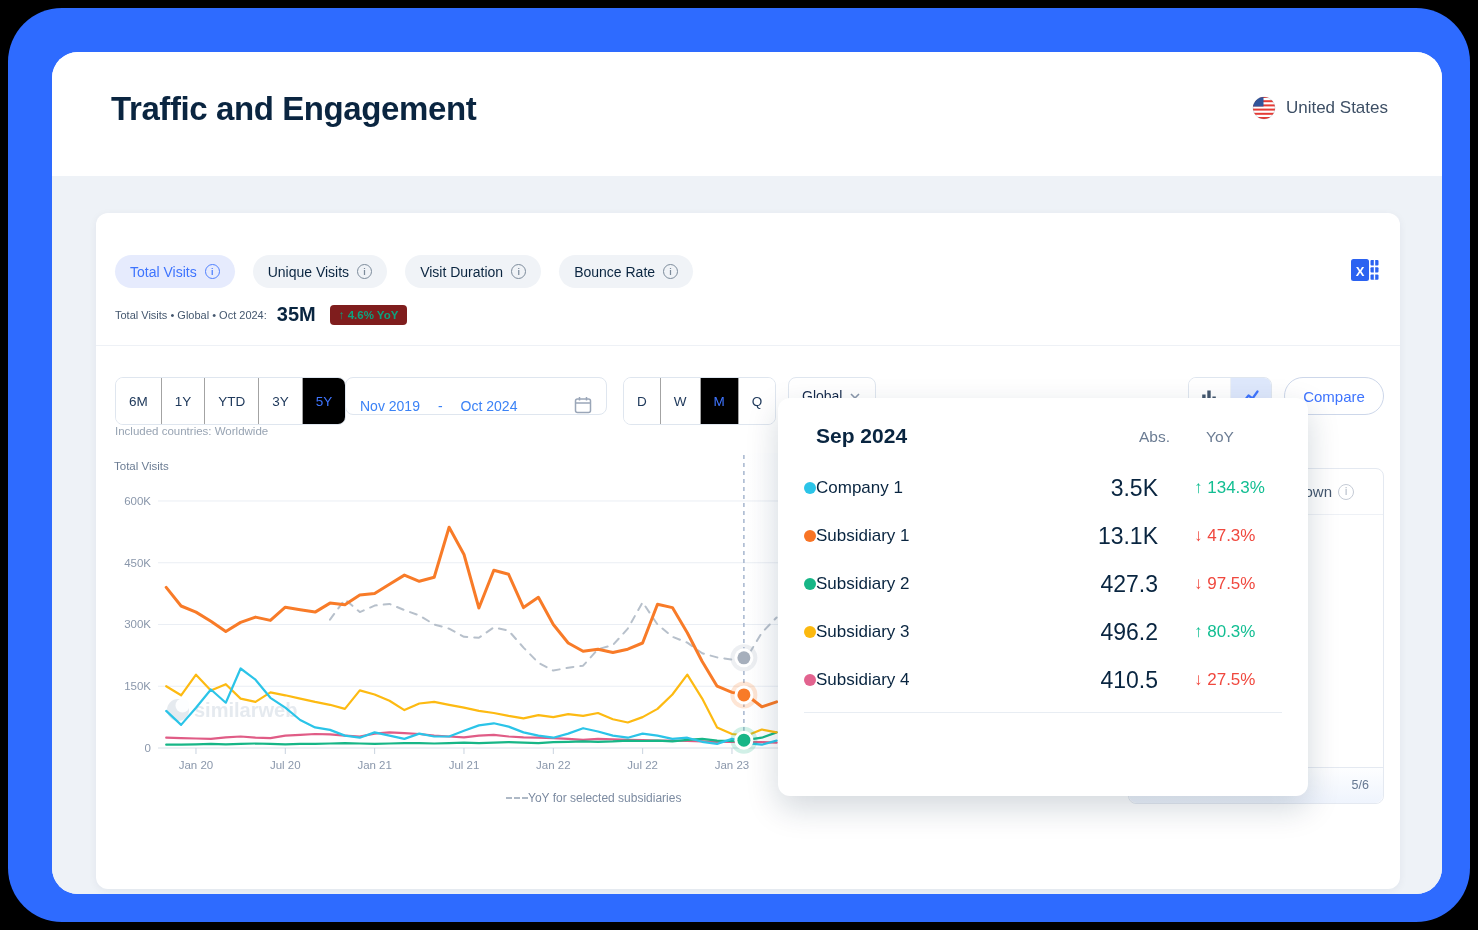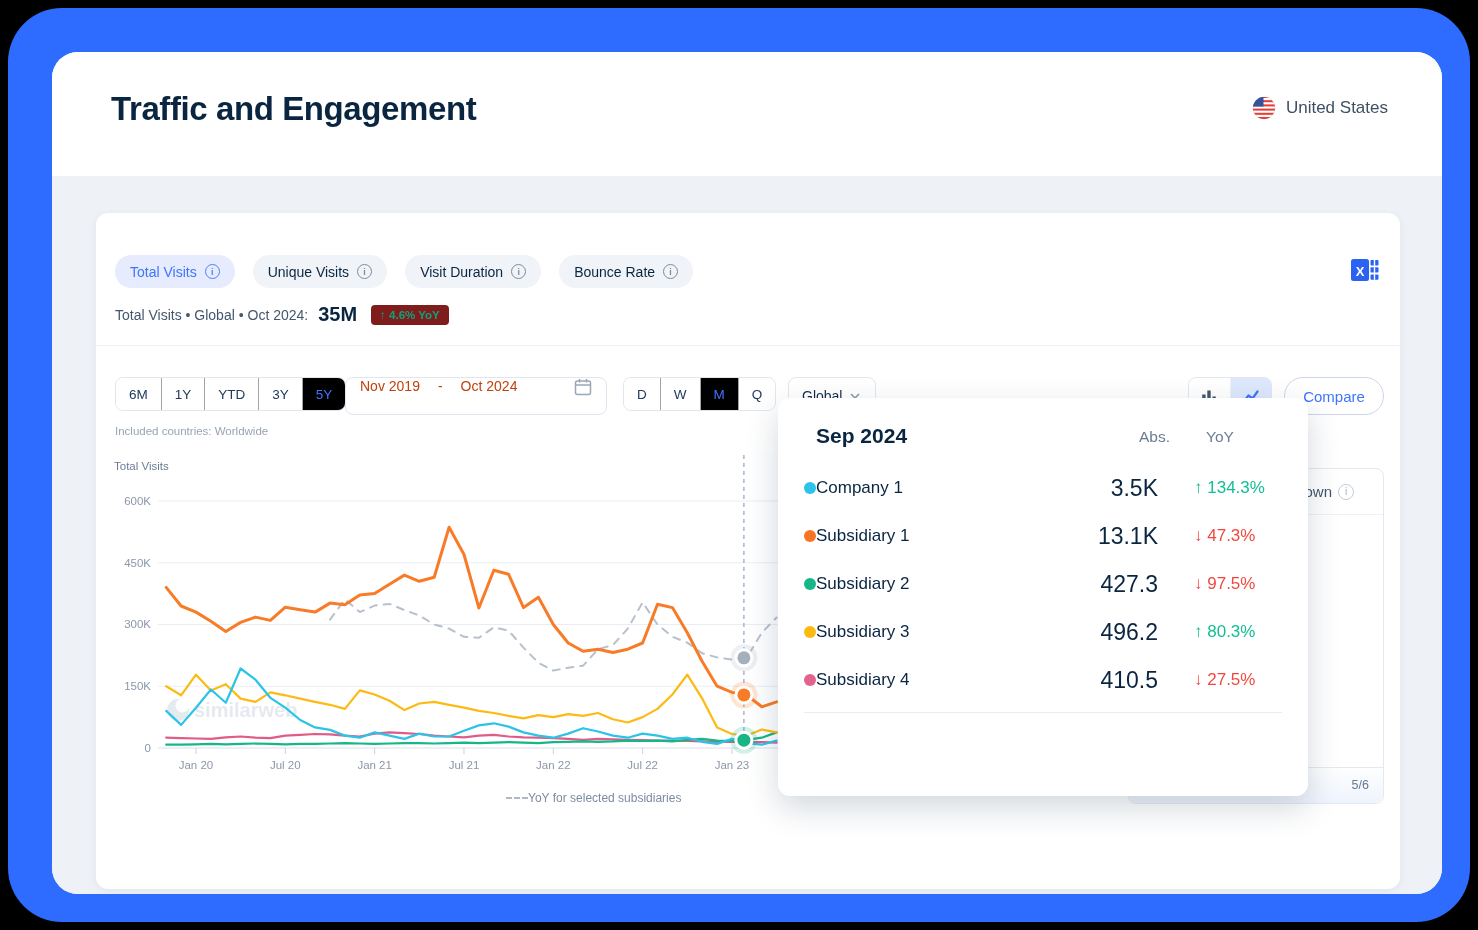--- a/index.html
+++ b/index.html
@@ -31,39 +31,39 @@
                display:inline-flex; align-items:center; justify-content:center;
                font-size:9px; font-weight:700; opacity:.5; font-style:normal; }
   .pill.selected .info-icon { opacity:.9; }
   .info-icon::after { content:"i"; }
 
   .excel-btn { position:absolute; left:1254px; top:44px; width:30px; height:28px; border:none;
                background:transparent; cursor:pointer; }
 
   
   .summary { position:absolute; left:19px; top:90px; display:flex; align-items:center; }
-  .summary-label { font-size:14px; color:#44576E; }
+  .summary-label { font-size:11px; color:#44576E; }
   .summary-value { font-size:20px; font-weight:700; color:#092540; margin-left:10px; }
   .summary-badge { margin-left:14px; background:#7f1d1d; color:#0BA37F; font-size:11.5px;
                    font-weight:700; border-radius:4px; padding:4px 9px; }
   .card-divider { position:absolute; left:0; top:132px; width:100%; border-top:1px solid #EEF1F6; }
 
   
   .controls { position:absolute; left:0; top:164px; width:100%; height:38px; z-index:2; }
-  .seg-group { position:absolute; display:flex; height:34px; background:#fff;
+  .seg-group { position:absolute; display:flex; height:48px; background:#fff;
                border:1px solid #DFE6EF; border-radius:8px; overflow:hidden; }
   #range-seg { left:19px; }
   #gran-seg  { left:527px; }
   .seg-btn { border:none; background:#fff; padding:0 13px; font-size:13.5px; font-weight:500;
              color:#203A5C; font-family:inherit; cursor:pointer; }
   .seg-btn + .seg-btn { border-left:1px solid #a3a3a3; }
   .seg-btn.selected { background:#000000; color:#3E74FE; }
   .date-box { position:absolute; left:249px; width:262px; height:38px; border:1px solid #DFE6EF;
-              border-radius:8px; background:#fff; display:flex; align-items:flex-start;
-              padding:0 14px; gap:18px; font-size:14px; color:#c2410c; cursor:pointer; }
+              border-radius:8px; background:#fff; display:flex; align-items:flex-end;
+              padding:0 14px; gap:18px; font-size:14px; color:#3b82f6; cursor:pointer; }
   .date-box .cal { margin-left:auto; }
   .global-btn { position:absolute; left:692px; width:88px; height:38px; border:1px solid #DFE6EF;
                 border-radius:8px; background:#fff; display:flex; align-items:center; gap:8px;
                 padding:0 13px; font-size:14px; color:#14294B; font-family:inherit; cursor:pointer; }
   .toggle-group { position:absolute; left:1092px; width:84px; height:38px; display:flex;
                   border:1px solid #DFE6EF; border-radius:8px; overflow:hidden; background:#fff; }
   .toggle-btn { flex:1; border:none; background:#fff; display:flex; align-items:center;
                 justify-content:center; cursor:pointer; }
   .toggle-btn + .toggle-btn { border-left:1px solid #EDF1F6; }
   .toggle-btn.sel { background:#DEE8FC; }

